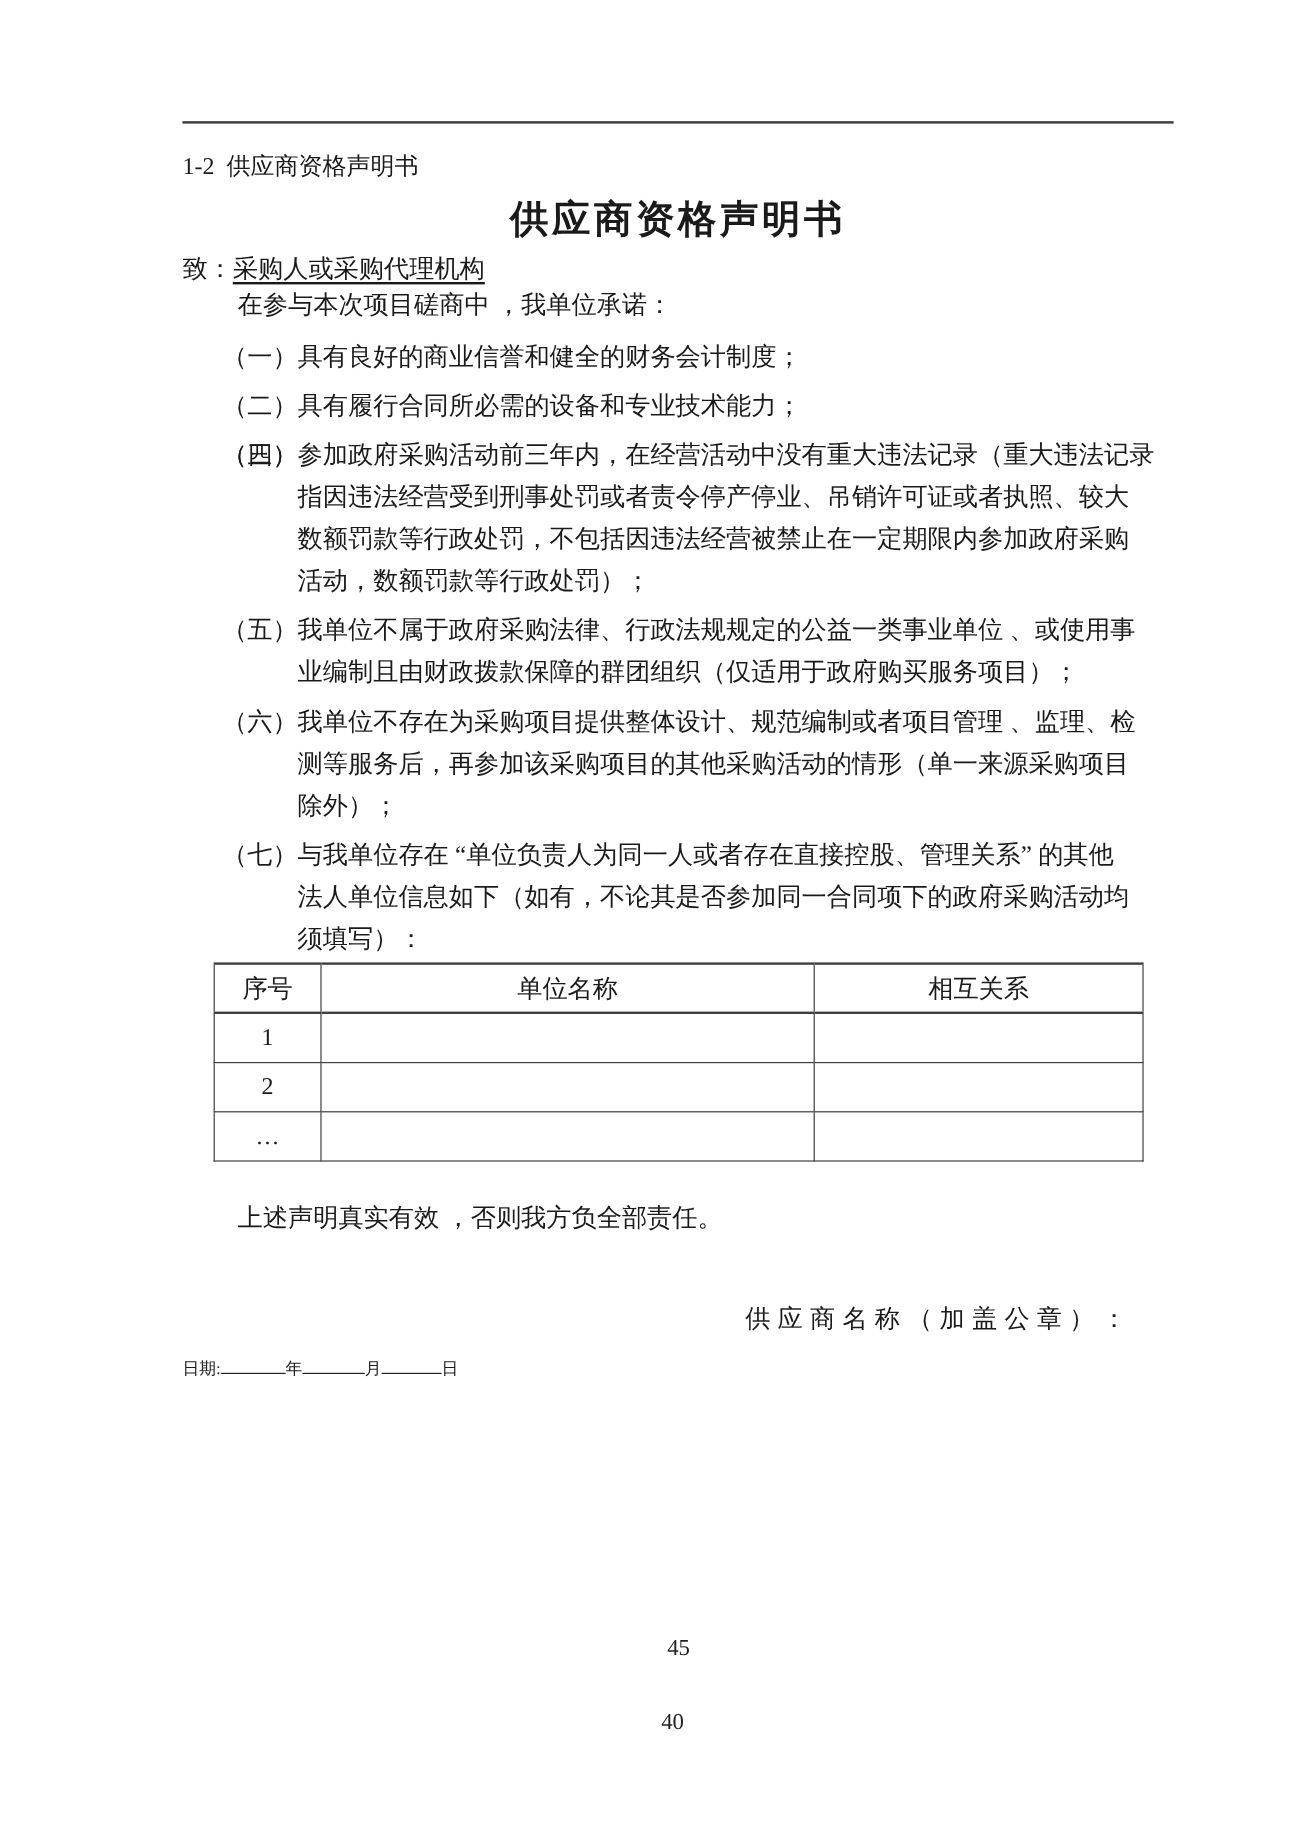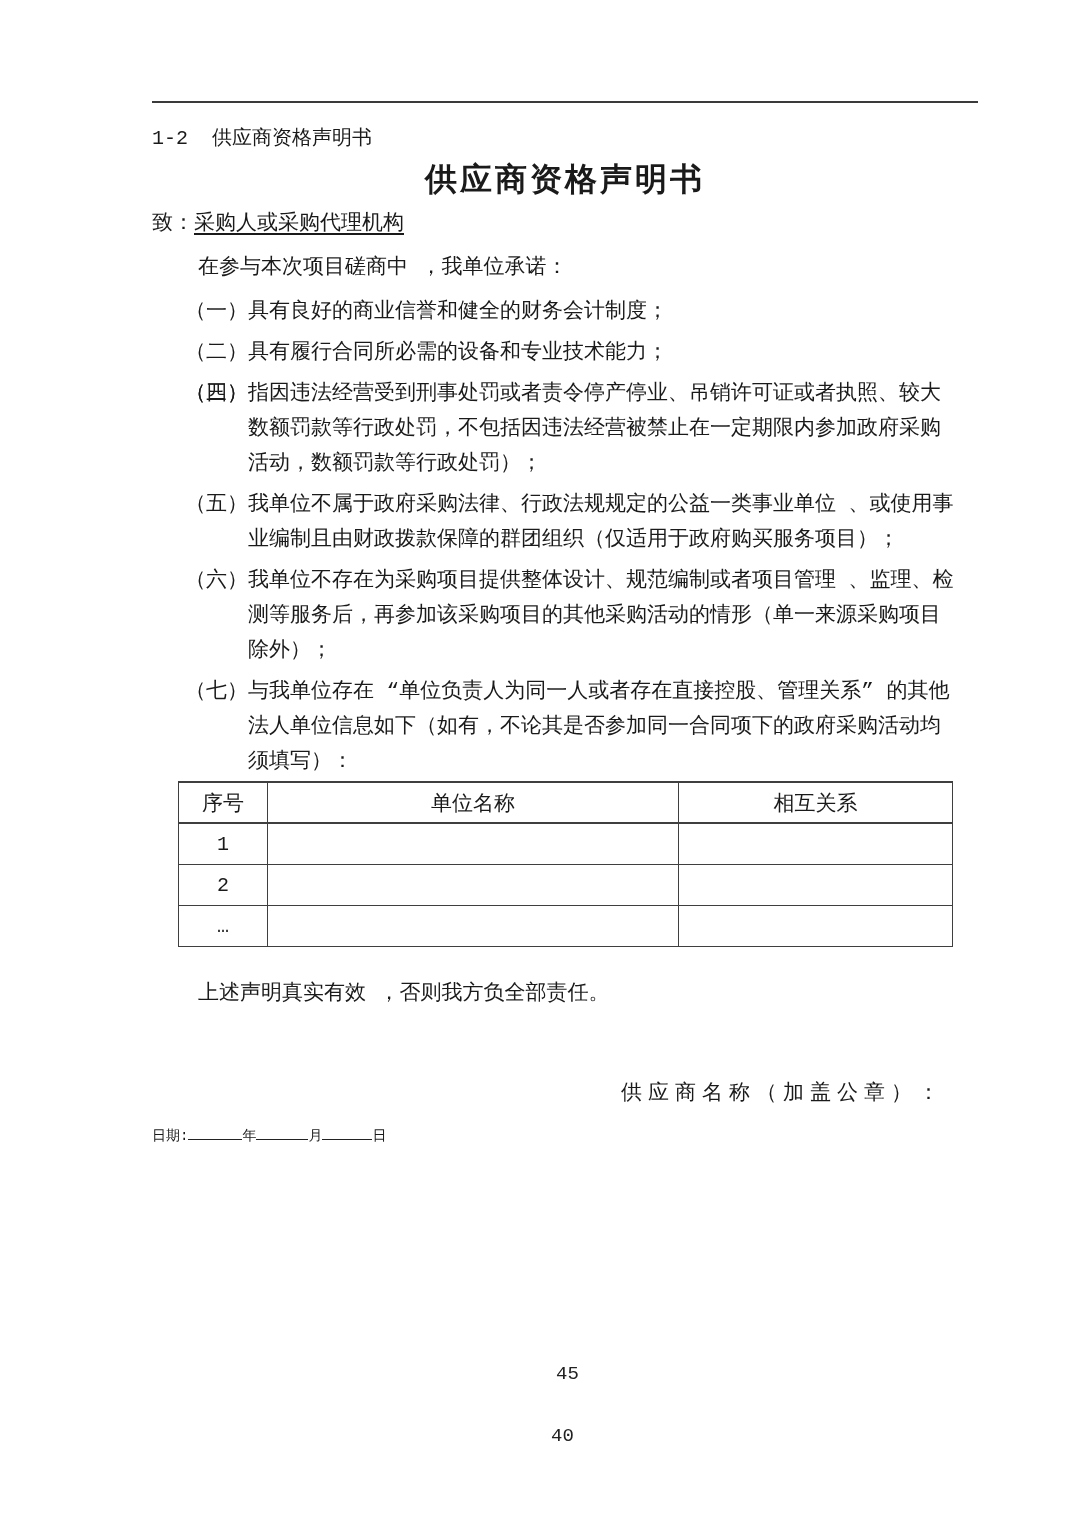--- a/index.html
+++ b/index.html
@@ -5,21 +5,21 @@
   html, body {
     margin: 0;
     padding: 0;
     background: #ffffff;
   }
   .page {
     position: relative;
     width: 1080px;
     height: 1527px;
     background: #ffffff;
-    font-family: Liberation Mono, monospace;
+    font-family: Liberation Serif, serif;
     color: #1a1a1a;
     overflow: hidden;
   }
   .top-rule {
     position: absolute;
     left: 152px;
     top: 101px;
     width: 826px;
     height: 2px;
     background: #3a3a3a;
@@ -47,21 +47,20 @@
   .salutation {
     margin-top: 6px;
     font-size: 21px;
     line-height: 30px;
   }
   .salutation .target {
     text-decoration: underline;
     text-underline-offset: 4px;
   }
   .intro, .closing {
-    margin-top: 14px;
     padding-left: 46px;
     font-size: 21px;
     line-height: 30px;
   }
   .items {
     margin-top: 11px;
   }
   .item {
     position: relative;
     padding-left: 96px;
@@ -97,21 +96,21 @@
     border-bottom: 2px solid #3f3f3f;
   }
   .rel-table tbody td {
     height: 40px;
     font-size: 20px;
   }
   .closing {
     margin-top: 32px;
   }
   .sig-supplier {
-    margin-top: 70px;
+    margin-top: 54px;
     padding-right: 33px;
     font-size: 21px;
     line-height: 30px;
     letter-spacing: 6px;
     text-align: right;
   }
   .sig-date {
     margin-top: 10px;
     padding-right: 26px;
     font-size: 14px;
@@ -164,20 +163,21 @@
         <span class="marker">（二）</span>
         <div class="line">具有履行合同所必需的设备和专业技术能力；</div>
       </div>
 
       <div class="item">
         <span class="marker">（三）</span>
       </div>
 
       <div class="item">
         <span class="marker">（四）</span>
+        <div class="line">参加政府采购活动前三年内，在经营活动中没有重大违法记录（重大违法记录</div>
         <div class="line">指因违法经营受到刑事处罚或者责令停产停业、吊销许可证或者执照、较大</div>
         <div class="line">数额罚款等行政处罚，不包括因违法经营被禁止在一定期限内参加政府采购</div>
         <div class="line">活动，数额罚款等行政处罚）；</div>
       </div>
 
       <div class="item">
         <span class="marker">（五）</span>
         <div class="line">我单位不属于政府采购法律、行政法规规定的公益一类事业单位 、或使用事</div>
         <div class="line">业编制且由财政拨款保障的群团组织（仅适用于政府购买服务项目）；</div>
       </div>

